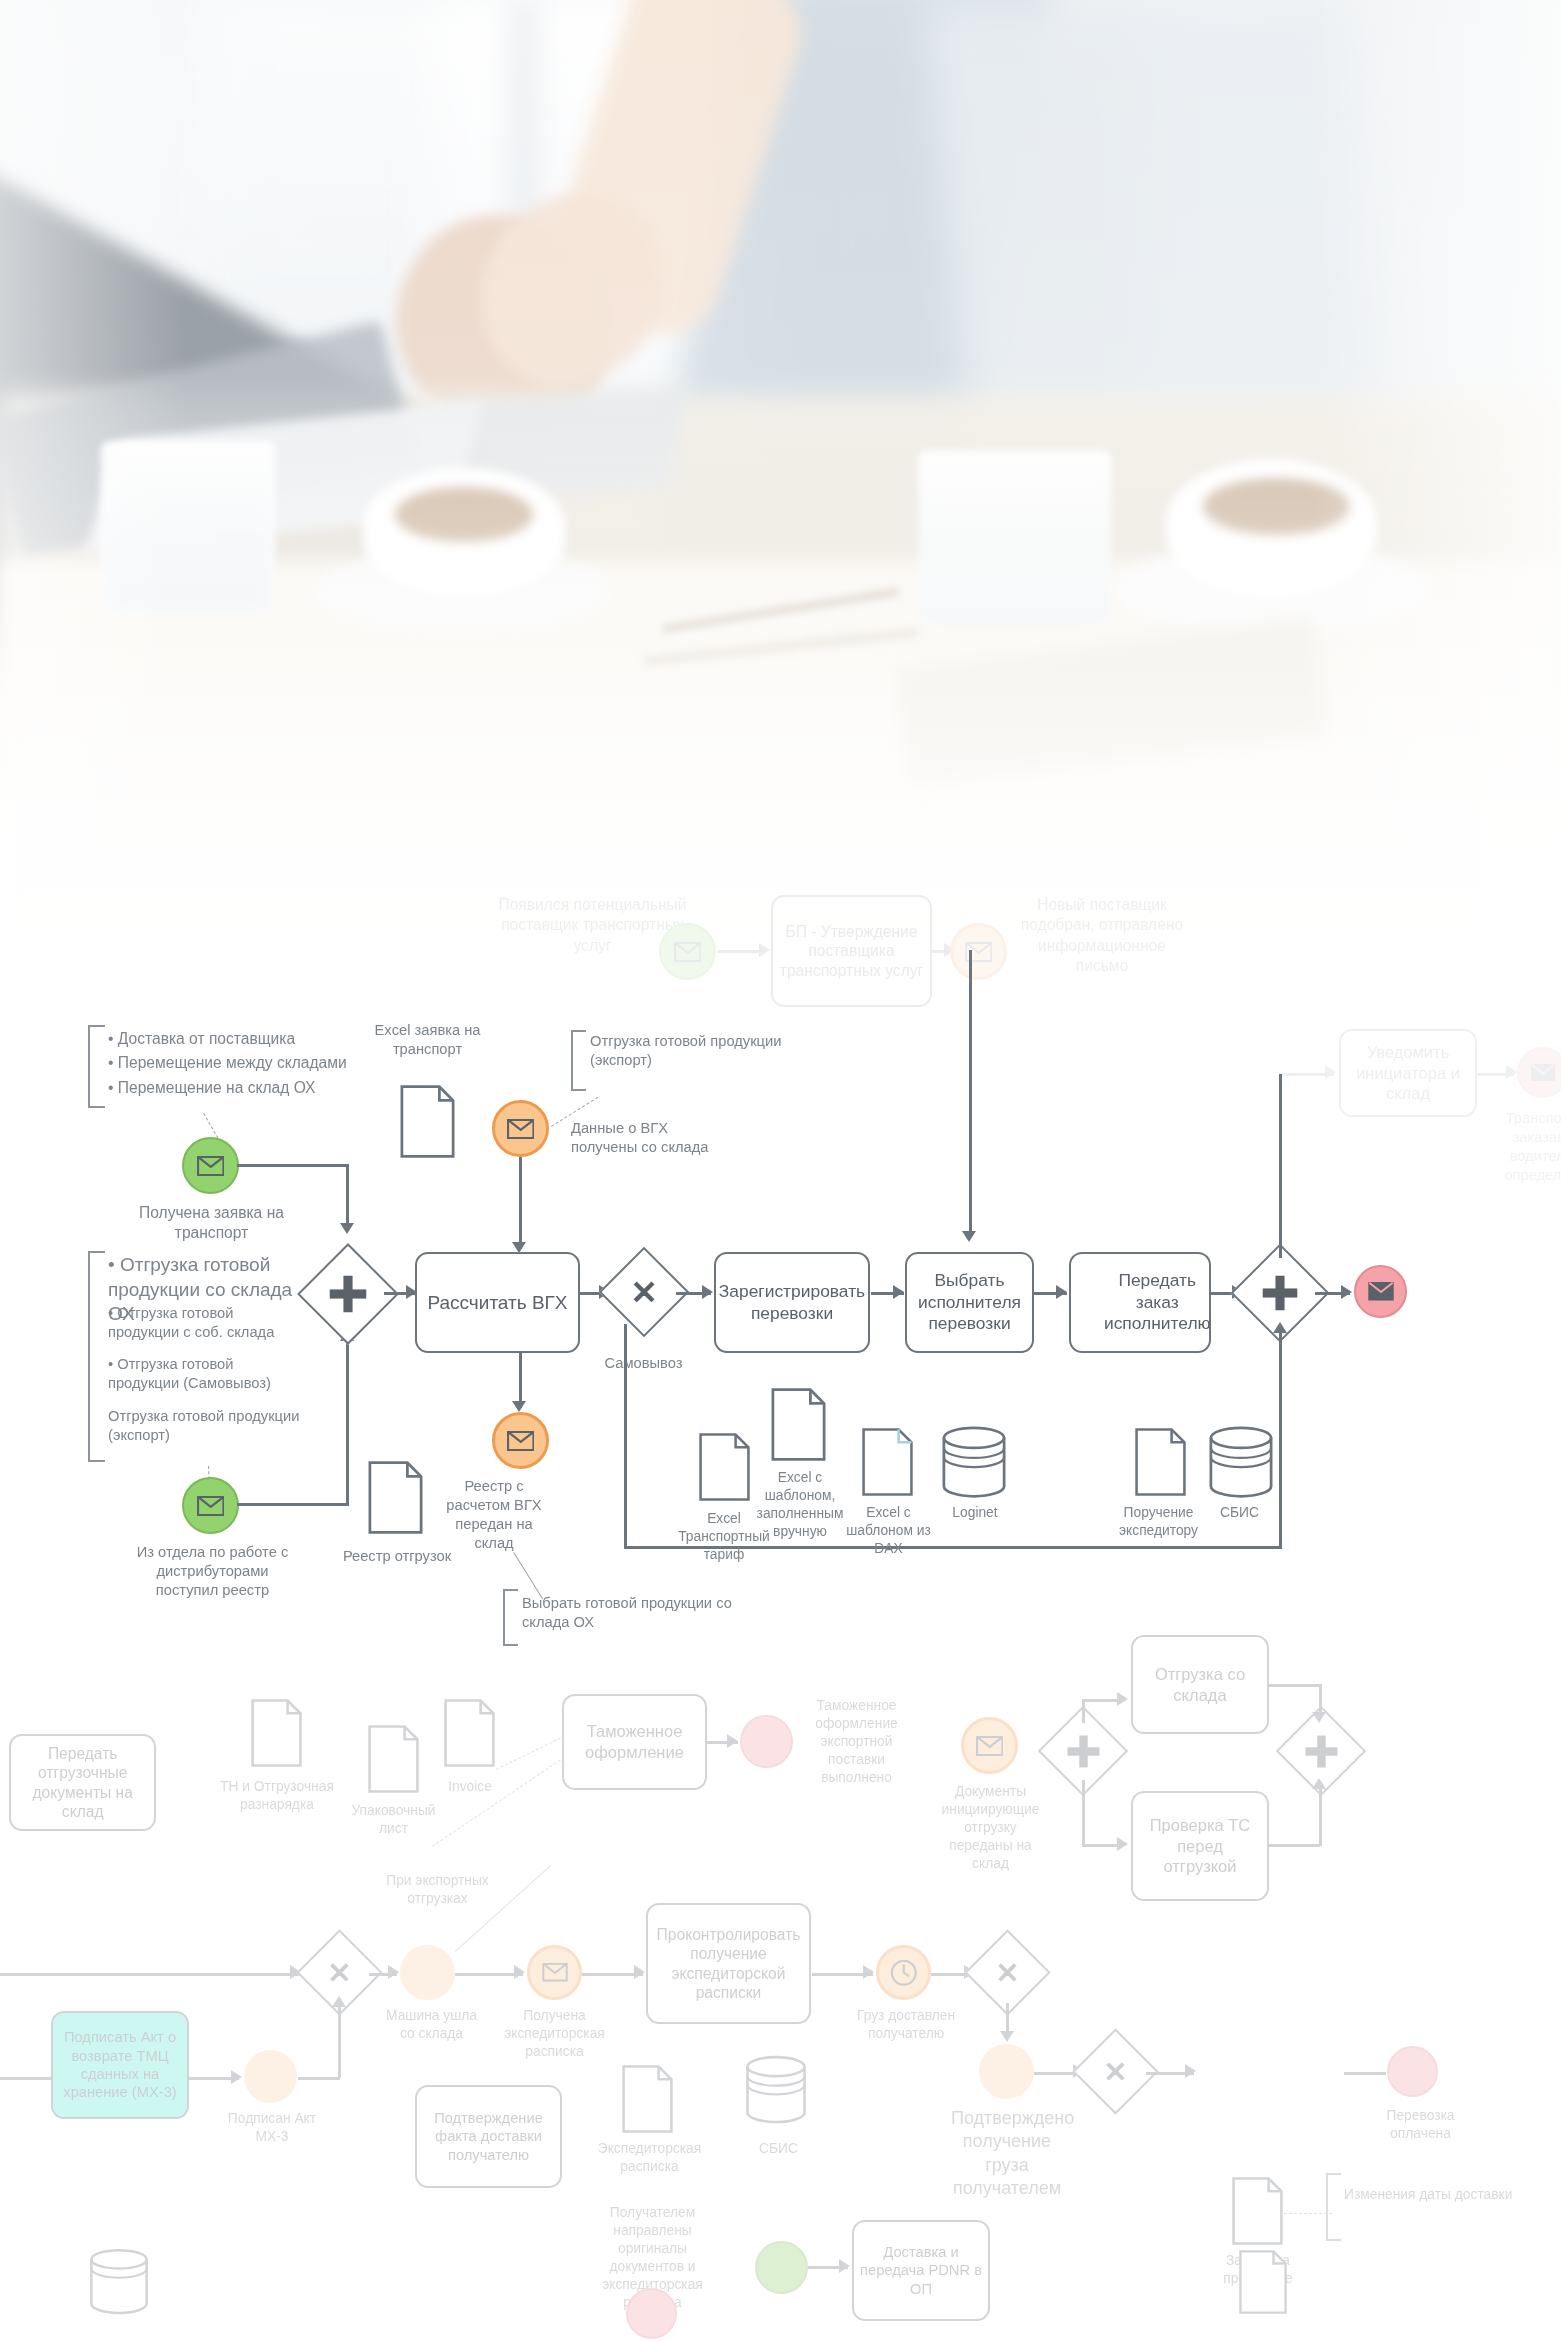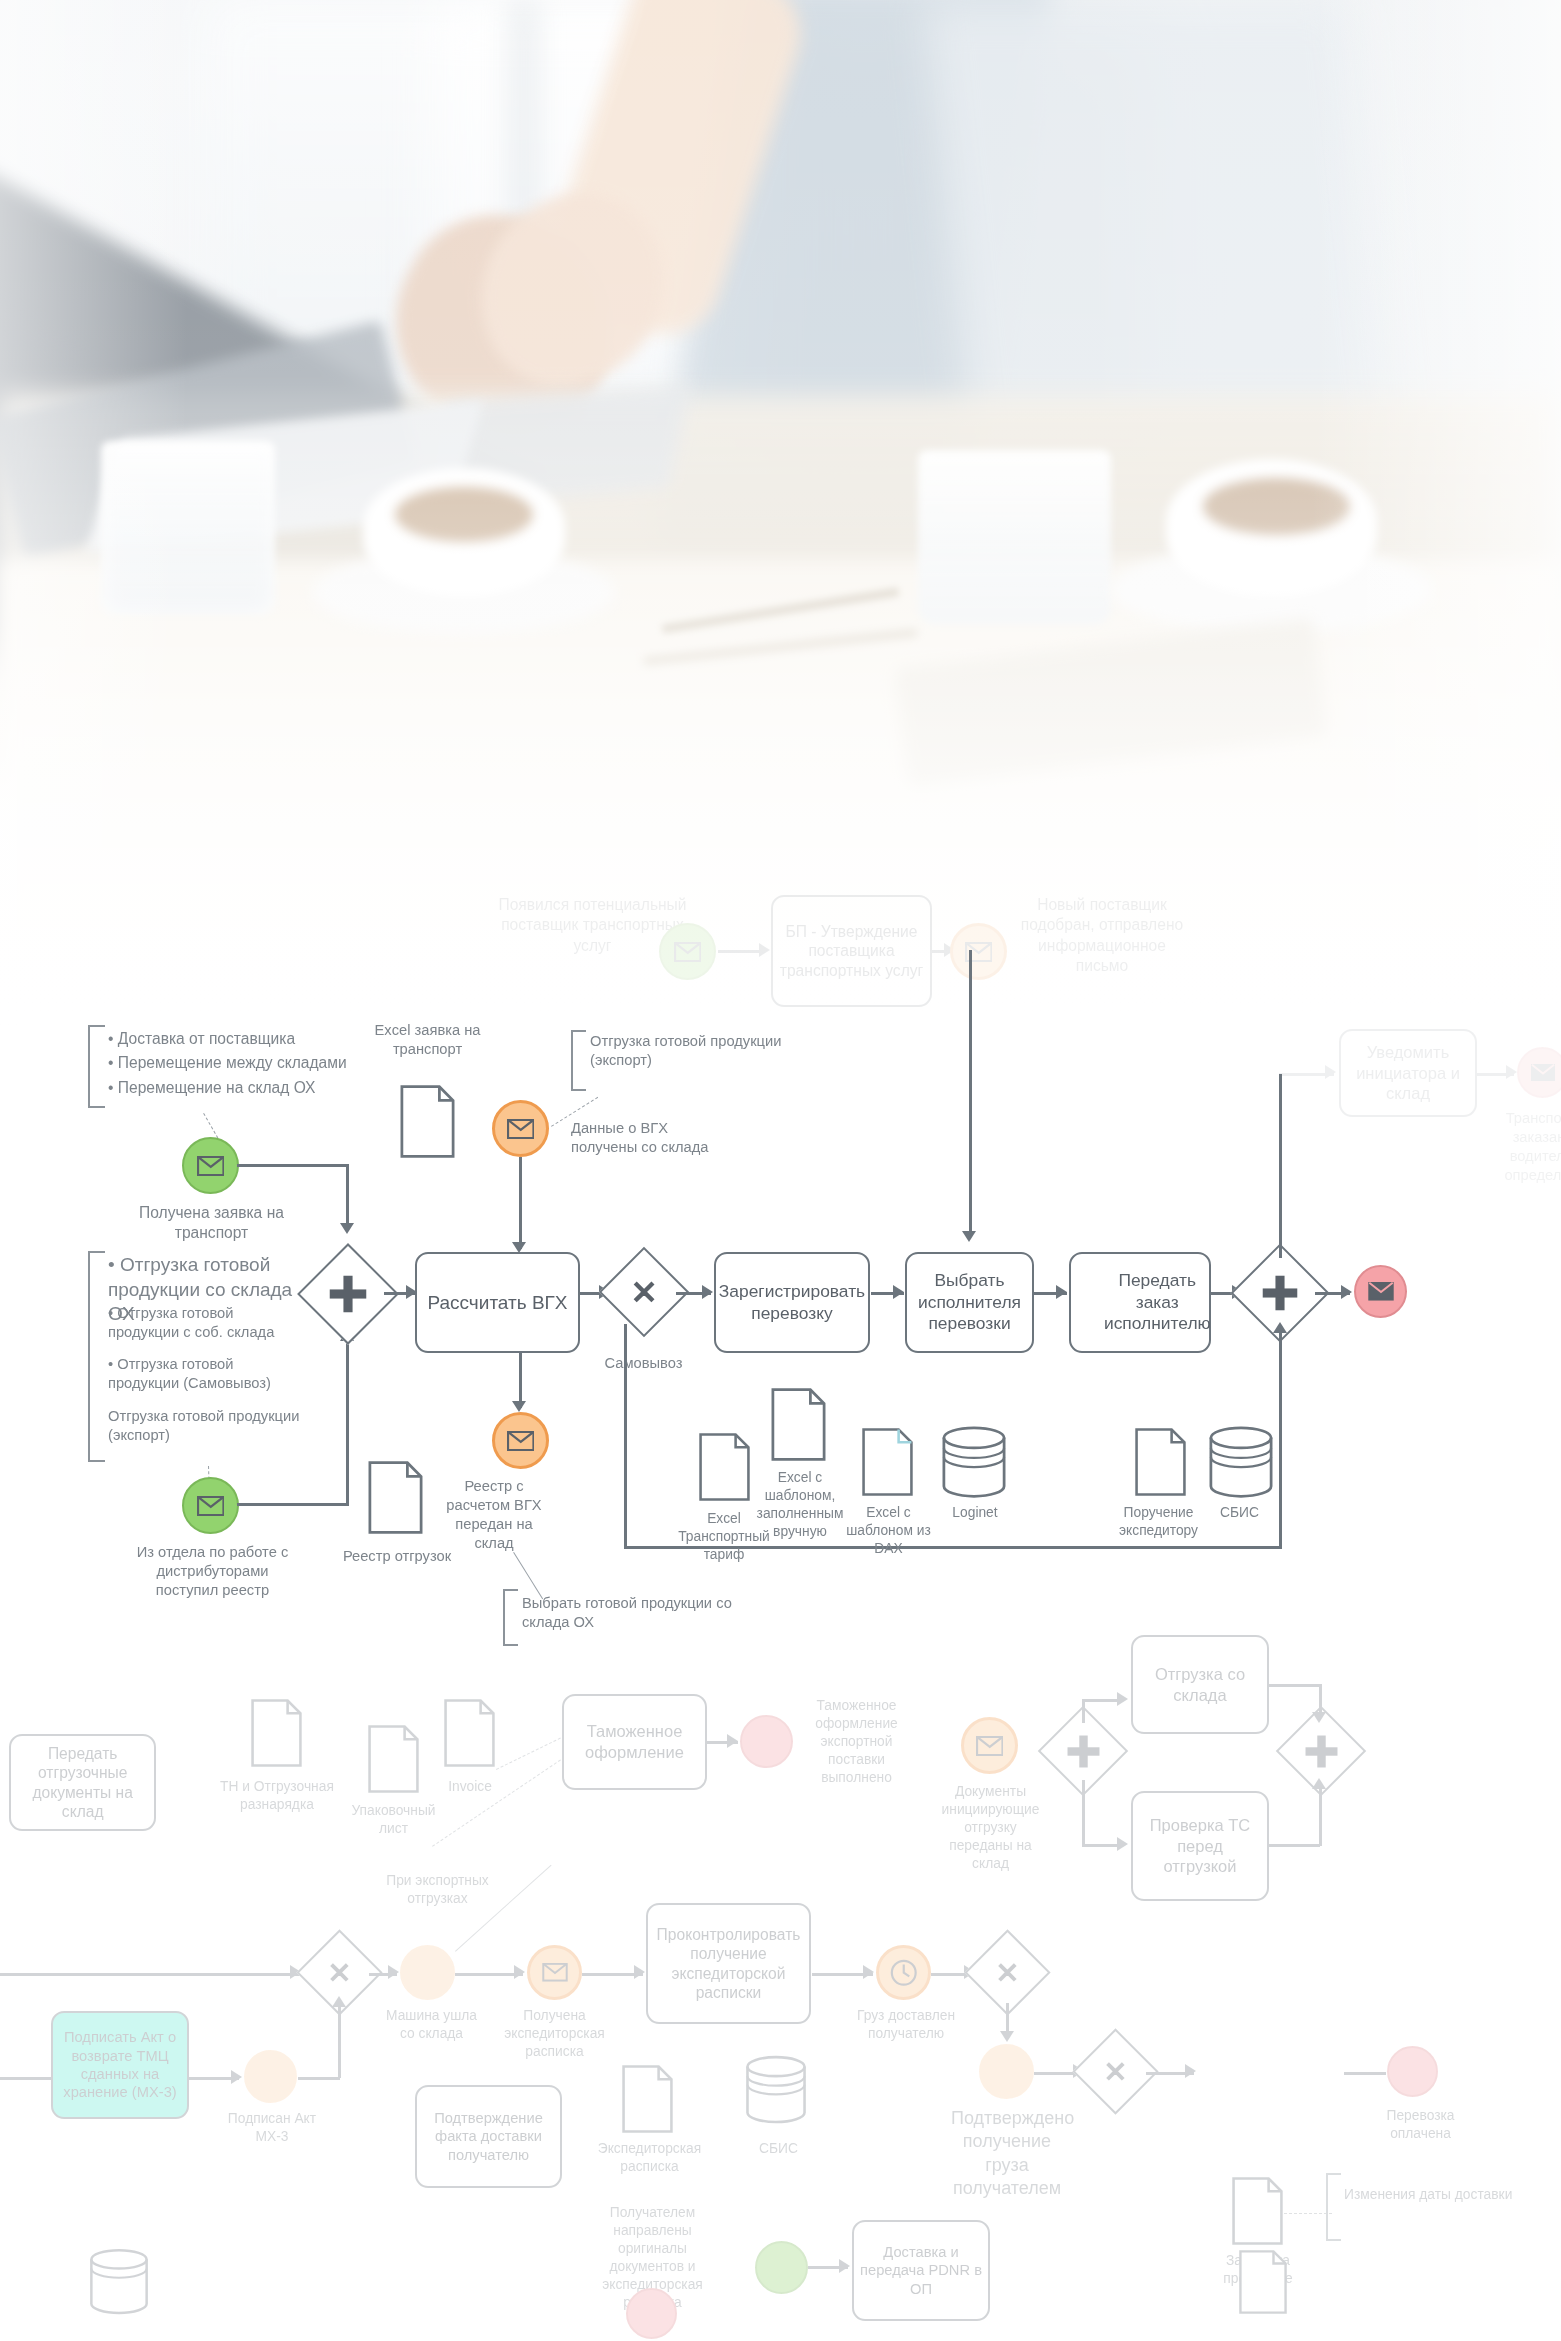--- a/index.html
+++ b/index.html
@@ -353,21 +353,21 @@
     </div>
     <div class="lbl c" style="left:338px; top:1547px; width:118px; font-size:14.7px;">Реестр отгрузок</div>
 
     <div class="solidline" style="left:514px; top:1552px; width:55px; transform:rotate(58deg);"></div>
     <div class="brk" style="left:503px; top:1589px; width:14.7px; height:57px;"></div>
     <div class="lbl l" style="left:522px; top:1594px; width:230px; font-size:14.7px;">Выбрать готовой продукции со склада ОХ</div>
 
     <div class="ln h" style="left:676px; top:1292px; width:35px;"></div>
     <div class="arrow r" style="left:702px; top:1285px;"></div>
 
-    <div class="node task" style="left:714px; top:1252px; width:156px; height:101px; font-size:17.4px;">Зарегистрировать перевозку</div>
+    <div class="node task" style="left:714px; top:1252px; width:156px; height:101px; font-size:17.4px;">Зарегистрировать перевозки</div>
 
     <div class="ln h" style="left:871px; top:1292px; width:33px;"></div>
     <div class="arrow r" style="left:893px; top:1285px;"></div>
 
     <div class="node task" style="left:905px; top:1252px; width:129px; height:101px; font-size:17.4px;">Выбрать исполнителя перевозки</div>
 
     <div class="ln v" style="left:969px; top:950px; height:287px;"></div>
     <div class="arrow d" style="left:962px; top:1231px;"></div>
 
     <div class="ln h" style="left:1034px; top:1292px; width:33px;"></div>

